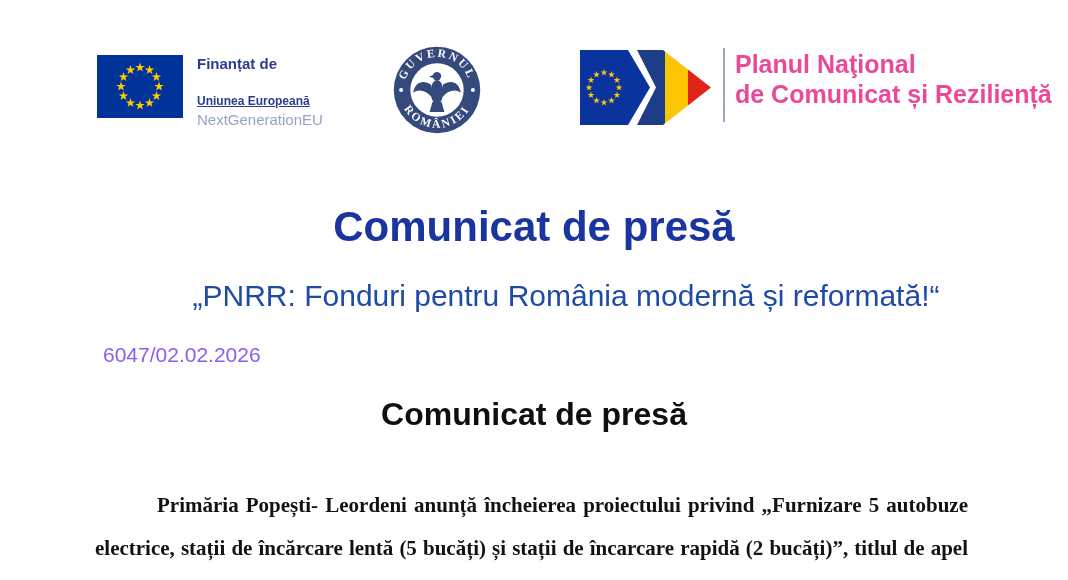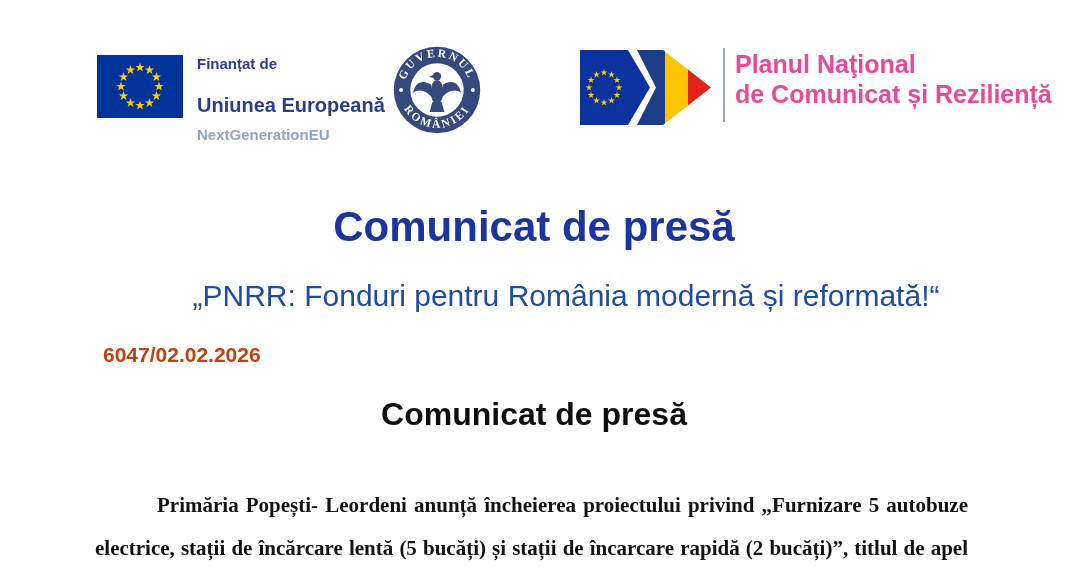--- a/index.html
+++ b/index.html
@@ -5,41 +5,41 @@
   html,body{margin:0;padding:0;background:#ffffff;}
   .canvas{
     position:relative; width:1068px; height:580px; background:#ffffff;
     overflow:hidden; font-family:"Liberation Sans", sans-serif;
   }
   
   .eu-funding{position:absolute; left:97px; top:55px; display:flex;}
   .eu-flag-svg{display:block;}
   .eu-funding-text{margin-left:14px; padding-top:0;}
   .eu-line1{font-size:15px; font-weight:bold; color:#2b3c90; margin-top:0;}
-  .eu-line2{font-size:20px; font-weight:bold; color:#2b3c90; margin-top:22px;}
-  .eu-line3{font-size:15px; color:#93a2c6; margin-top:9px;font-weight:bold;}
+  .eu-line2{font-size:12px; font-weight:bold; color:#2b3c90; margin-top:22px;text-decoration:underline;}
+  .eu-line3{font-size:15px; color:#93a2c6; margin-top:3px;}
 
   .gov-seal{position:absolute; left:391px; top:44px;}
 
   .pnrr{position:absolute; left:577px; top:40px; display:flex; align-items:flex-start;}
   .pnrr-divider{width:2px; height:74px; background:#9aa7bf; margin:8px 10px 0 6px;}
   .pnrr-text{padding-top:9px; line-height:30px; font-size:25px; font-weight:bold; color:#ec4899;}
 
   
   .main-title{
     position:absolute; left:0; top:203px; width:100%; text-align:center;
     font-size:42px; font-weight:bold; color:#1a35a0;
   }
   .subtitle{
     position:absolute; left:0; top:279px; width:100%; text-align:center;
     font-size:30px; color:#1e4ba5;padding-left:32px;
   }
   .ref-number{
     position:absolute; left:103px; top:343px;
-    font-size:21px; color:#c2410c;font-weight:bold;
+    font-size:21px; color:#8b5cf6;
   }
   .section-title{
     position:absolute; left:0; top:396px; width:100%; text-align:center;
     font-size:32px; font-weight:bold; color:#0f0f0f;
   }
   .body-text{
     position:absolute; left:95px; top:463px; width:873px;
     font-family:"Liberation Serif", serif; font-weight:bold;
     font-size:21px; line-height:43px; color:#121212;
     text-align:justify; text-indent:62px;

